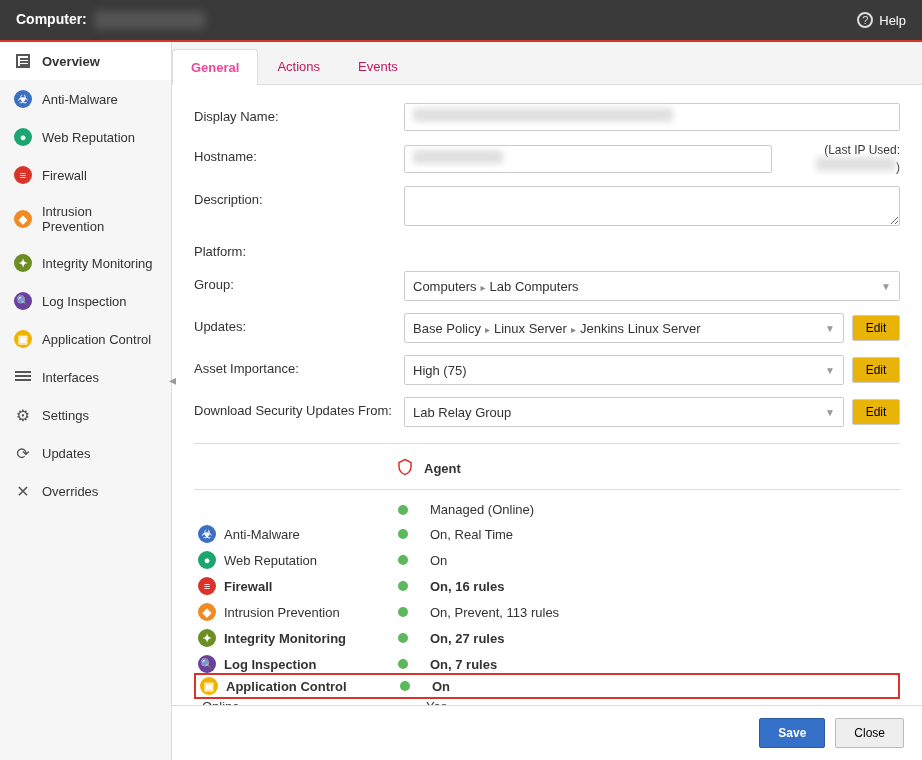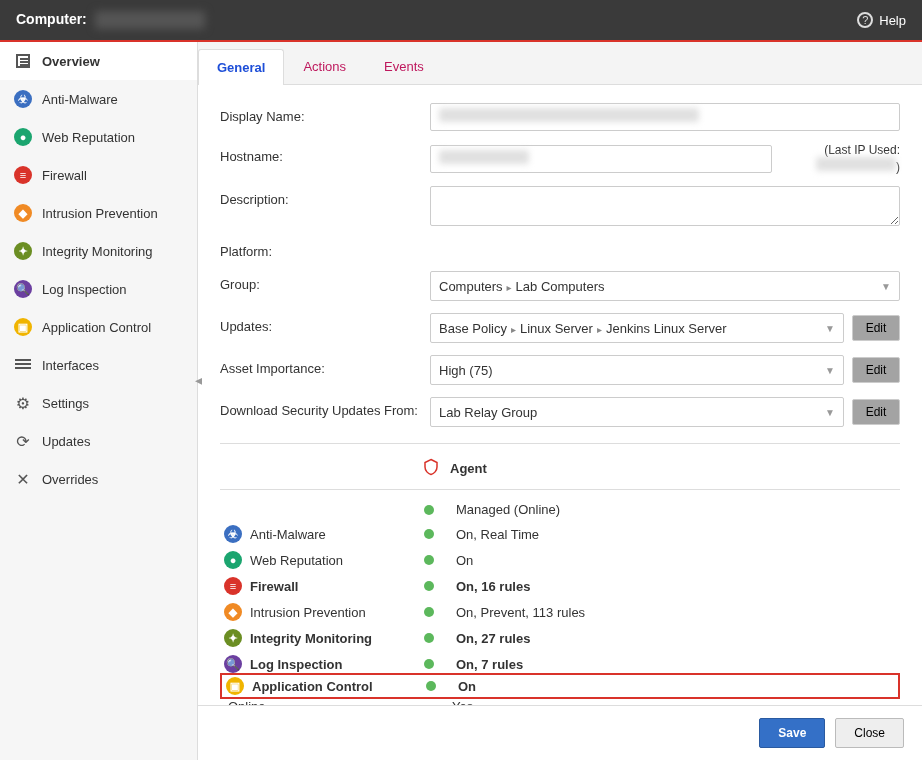--- a/index.html
+++ b/index.html
@@ -3,38 +3,38 @@
 <meta charset="utf-8">
 <style>
 * { box-sizing: border-box; margin: 0; padding: 0; }
 body { font-family: Arial, Helvetica, sans-serif; font-size: 13px; color: #333; background: #fff; width: 922px; }
 .header { background: #3a3a3a; color: #fff; height: 42px; display: flex; align-items: center; padding: 0 16px; border-bottom: 2px solid #d9332a; }
 .header-title { font-size: 14px; font-weight: bold; }
 .header-blur { display:inline-block; width:110px; height:18px; background:#555; filter: blur(4px); border-radius:3px; margin-left:4px; vertical-align:middle; }
 .help { margin-left: auto; display:flex; align-items:center; gap:6px; cursor:pointer; }
 .help-icon { width:16px;height:16px;border:2px solid #ddd;border-radius:50%;display:inline-flex;align-items:center;justify-content:center;font-size:11px;color:#ddd; }
 .layout { display: flex; height: 718px; }
-.sidebar { width: 198px; border-right:1px solid #ddd; background:#f6f6f6; position:relative; }
+.sidebar { width: 172px; border-right:1px solid #ddd; background:#f6f6f6; position:relative; }
 .sidebar-item { display:flex; align-items:center; gap:10px; padding:10px 14px; cursor:pointer; color:#333; }
 .sidebar-item.active { background:#fff; font-weight:bold; }
 .sidebar .icon { width:18px; height:18px; display:inline-flex; align-items:center; justify-content:center; }
 .collapse-handle { position:absolute; right:-8px; top:330px; width:10px; height:30px; color:#999; font-size:14px; cursor:pointer; }
 .content { flex:1; display:flex; flex-direction:column; background:#f9f9f9; }
 .tabs { display:flex; border-bottom:1px solid #ddd; background:#f4f4f4; padding-top:6px; }
 .tab { padding:10px 18px; cursor:pointer; color:#be185d; border:1px solid transparent; border-bottom:none; }
-.tab.active { background:#fff; border-color:#ddd; color:#1d4ed8; font-weight:bold; border-radius:3px 3px 0 0; position:relative; top:1px;text-align:center; }
+.tab.active { background:#fff; border-color:#ddd; color:#ec4899; font-weight:bold; border-radius:3px 3px 0 0; position:relative; top:1px;text-align:center; }
 .panel { flex:1; background:#fff; padding:18px 22px; overflow:auto; }
 .row { display:flex; align-items:flex-start; margin-bottom:12px; }
 .row-label { width:210px; padding-top:6px; color:#333; }
 .row-field { flex:1; display:flex; align-items:center; gap:8px; }
 .input { flex:1; height:28px; border:1px solid #ccc; border-radius:2px; padding:4px 8px; background:#fff; }
 .textarea { flex:1; height:40px; border:1px solid #ccc; border-radius:2px; padding:4px 8px; resize:vertical; }
 .select { flex:1; height:30px; border:1px solid #ccc; border-radius:2px; padding:4px 8px; background:#fff; display:flex; align-items:center; justify-content:space-between; cursor:pointer;}
 .select .caret { color:#999; font-size:10px; }
-.edit-btn { width:48px; height:26px; background:#a3a3a3; border:1px solid #ccc; border-radius:2px; cursor:pointer; font-size:12px;}
+.edit-btn { width:48px; height:26px; background:#eab308; border:1px solid #ccc; border-radius:2px; cursor:pointer; font-size:12px;}
 .last-ip { width:120px; color:#333; font-size:12px; text-align:right; padding-left:10px;}
 .blur-strip { display:inline-block; height:14px; background:#e0e0e0; filter:blur(3px); border-radius:3px; }
 .status-table { margin-top:16px; border-top:1px solid #ddd; padding-top:10px; }
 .status-header { display:flex; align-items:center; padding:4px 0 10px 0; border-bottom:1px solid #ddd; margin-bottom:8px;}
 .status-header .left { width:200px; }
 .status-header .agent { display:flex; align-items:center; gap:10px; font-weight:bold; padding-left:2px;}
 .agent-icon { color:#d9332a; }
 .status-row { display:flex; align-items:center; padding:4px 0; }
 .status-row .left { width:200px; display:flex; align-items:center; gap:8px; padding-left:4px;}
 .status-row .right { display:flex; align-items:center; gap:22px; padding-left:4px;}

